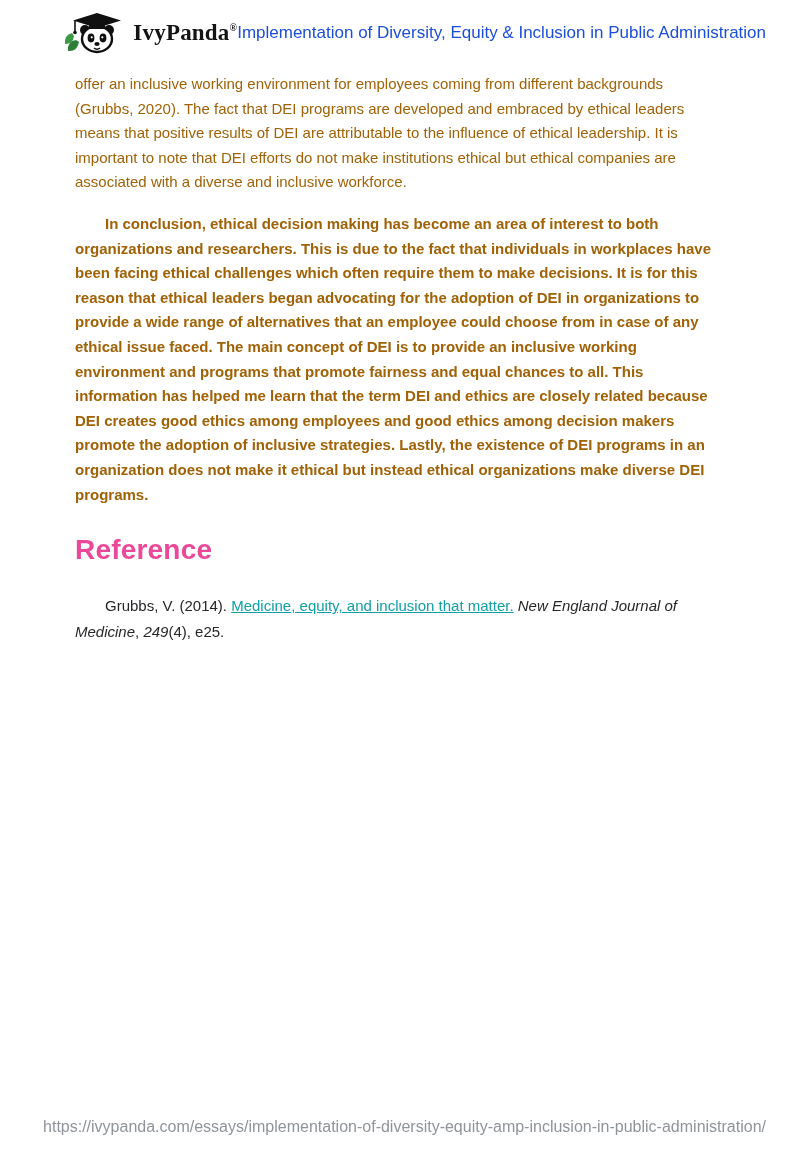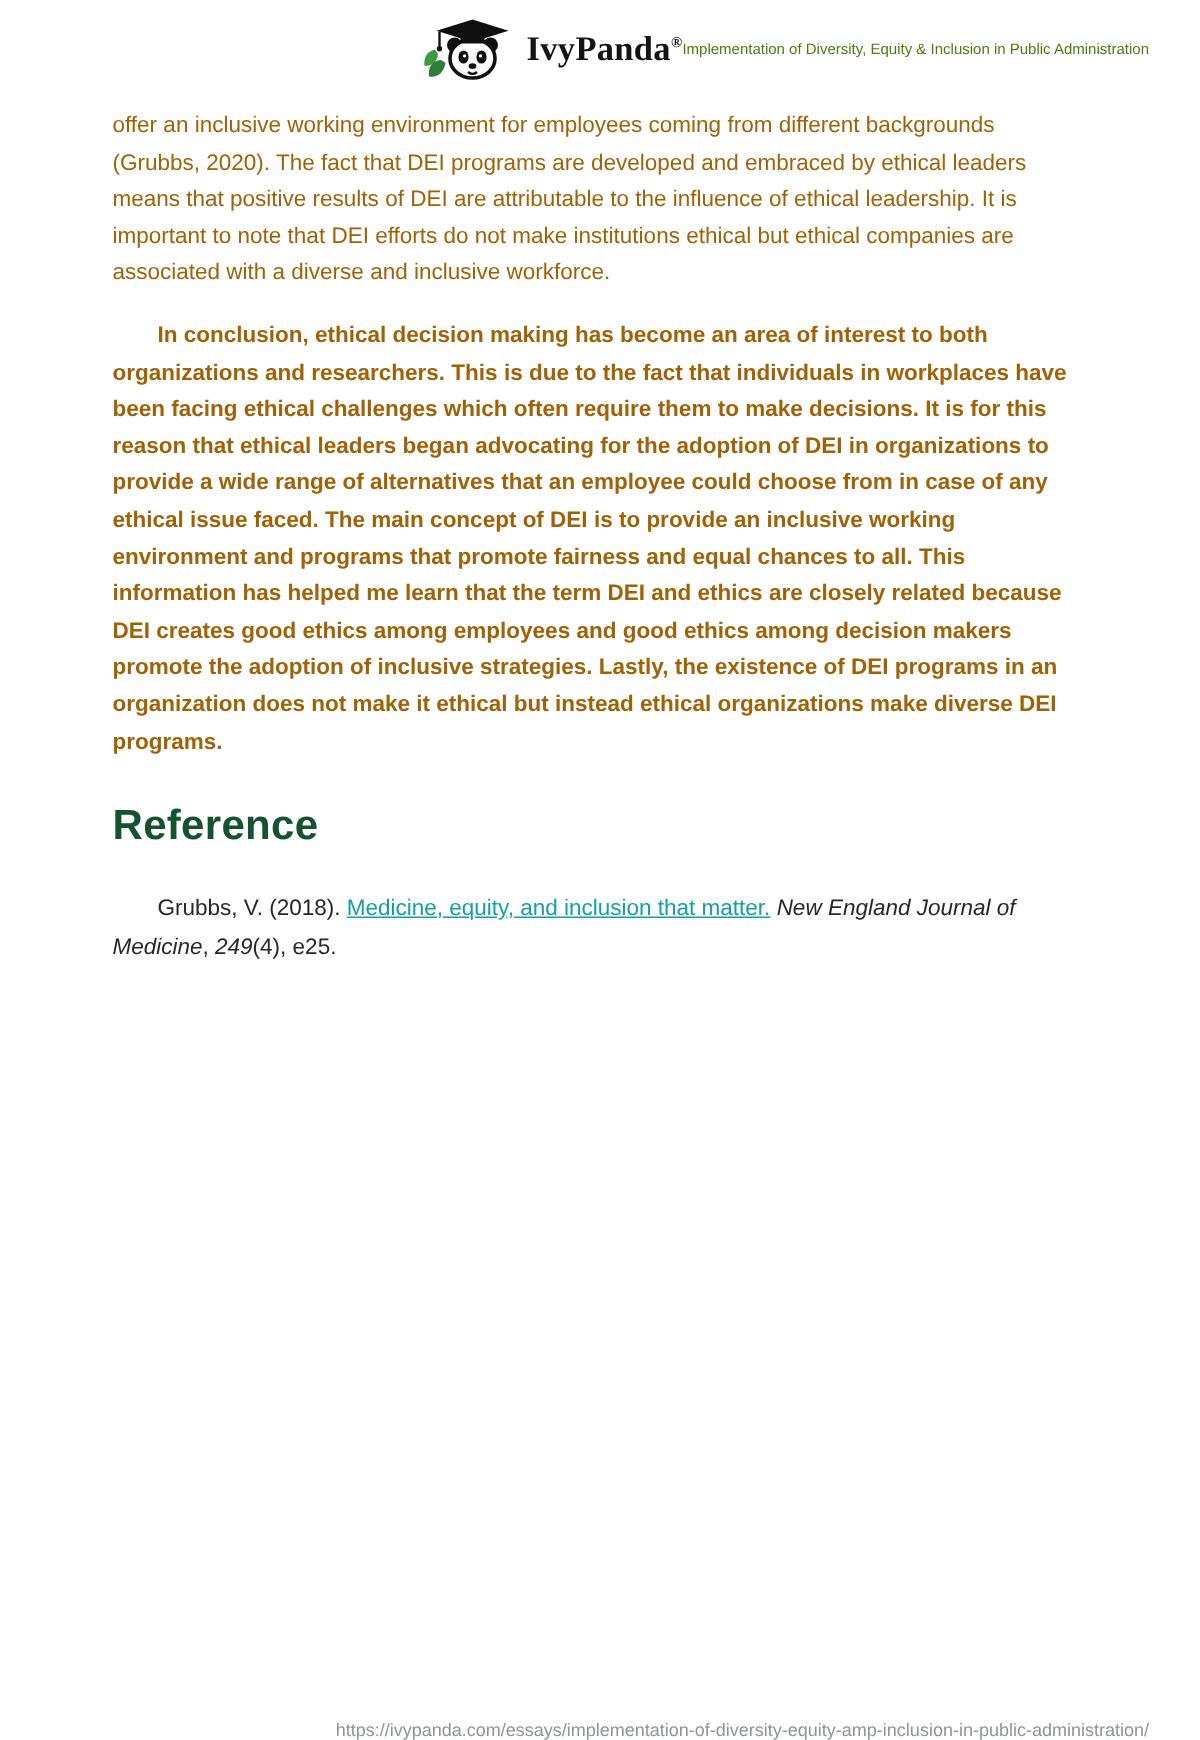--- a/index.html
+++ b/index.html
@@ -21,50 +21,50 @@
   }
   .brand { display: flex; align-items: center; gap: 7px; }
   .brand-text {
     font-family: "Liberation Serif", "DejaVu Serif", serif;
     font-weight: bold;
     font-size: 23px;
     color: #141414;
     letter-spacing: 0.2px;
   }
   .reg { font-size: 10px; vertical-align: super; color: #141414; }
-  .doc-title { font-size: 10px; color: #4d7c0f; }
+  .doc-title { font-size: 17px; color: #1d4ed8; }
   .content { padding: 14px 75px 0 75px; }
   p.body-par {
     font-size: 15px;
     line-height: 24.6px;
     color: #a16207;
     margin-bottom: 17px;
   }
   .indent { text-indent: 30px; font-weight: bold; }
   h1.ref-heading {
     font-size: 28px;
     font-weight: bold;
-    color: #14532d;
+    color: #ec4899;
     margin: 27px 0 0 0;
     letter-spacing: 0.2px;
   }
   .reference {
     font-size: 15px;
     line-height: 26px;
     text-indent: 30px;
     margin-top: 27px;
     color: #26272a;
   }
   a.ref-link { color: #12a0a6; text-decoration: underline; cursor: pointer; }
   .it { font-style: italic; }
   .footer {
     position: absolute;
-    bottom: 0;
+    bottom: 24px;
     right: 34px;
-    font-size: 12px;
+    font-size: 16px;
     color: #8f949a;
   }
   .logo-wrap { display: inline-flex; width: 62px; height: 44px; }
 </style>
 </head>
 <body>
 
 <div class="header">
   <div class="brand">
     <span class="logo-wrap">
@@ -93,16 +93,16 @@
   </div>
   <div class="doc-title">Implementation of Diversity, Equity &amp; Inclusion in Public Administration</div>
 </div>
 
 <div class="content">
   <p class="body-par">offer an inclusive working environment for employees coming from different backgrounds (Grubbs, 2020). The fact that DEI programs are developed and embraced by ethical leaders means that positive results of DEI are attributable to the influence of ethical leadership. It is important to note that DEI efforts do not make institutions ethical but ethical companies are associated with a diverse and inclusive workforce.</p>
   <p class="body-par indent">In conclusion, ethical decision making has become an area of interest to both organizations and researchers. This is due to the fact that individuals in workplaces have been facing ethical challenges which often require them to make decisions. It is for this reason that ethical leaders began advocating for the adoption of DEI in organizations to provide a wide range of alternatives that an employee could choose from in case of any ethical issue faced. The main concept of DEI is to provide an inclusive working environment and programs that promote fairness and equal chances to all. This information has helped me learn that the term DEI and ethics are closely related because DEI creates good ethics among employees and good ethics among decision makers promote the adoption of inclusive strategies. Lastly, the existence of DEI programs in an organization does not make it ethical but instead ethical organizations make diverse DEI programs.</p>
 
   <h1 class="ref-heading">Reference</h1>
 
-  <p class="reference"><span>Grubbs, V. (2018). </span><a class="ref-link" href="#">Medicine, equity, and inclusion that matter.</a><span> </span><span class="it">New England Journal of Medicine</span><span>, </span><span class="it">249</span><span>(4), e25.</span></p>
+  <p class="reference"><span>Grubbs, V. (2014). </span><a class="ref-link" href="#">Medicine, equity, and inclusion that matter.</a><span> </span><span class="it">New England Journal of Medicine</span><span>, </span><span class="it">249</span><span>(4), e25.</span></p>
 </div>
 
 <div class="footer">https://ivypanda.com/essays/implementation-of-diversity-equity-amp-inclusion-in-public-administration/</div>
 
 </body></html>

